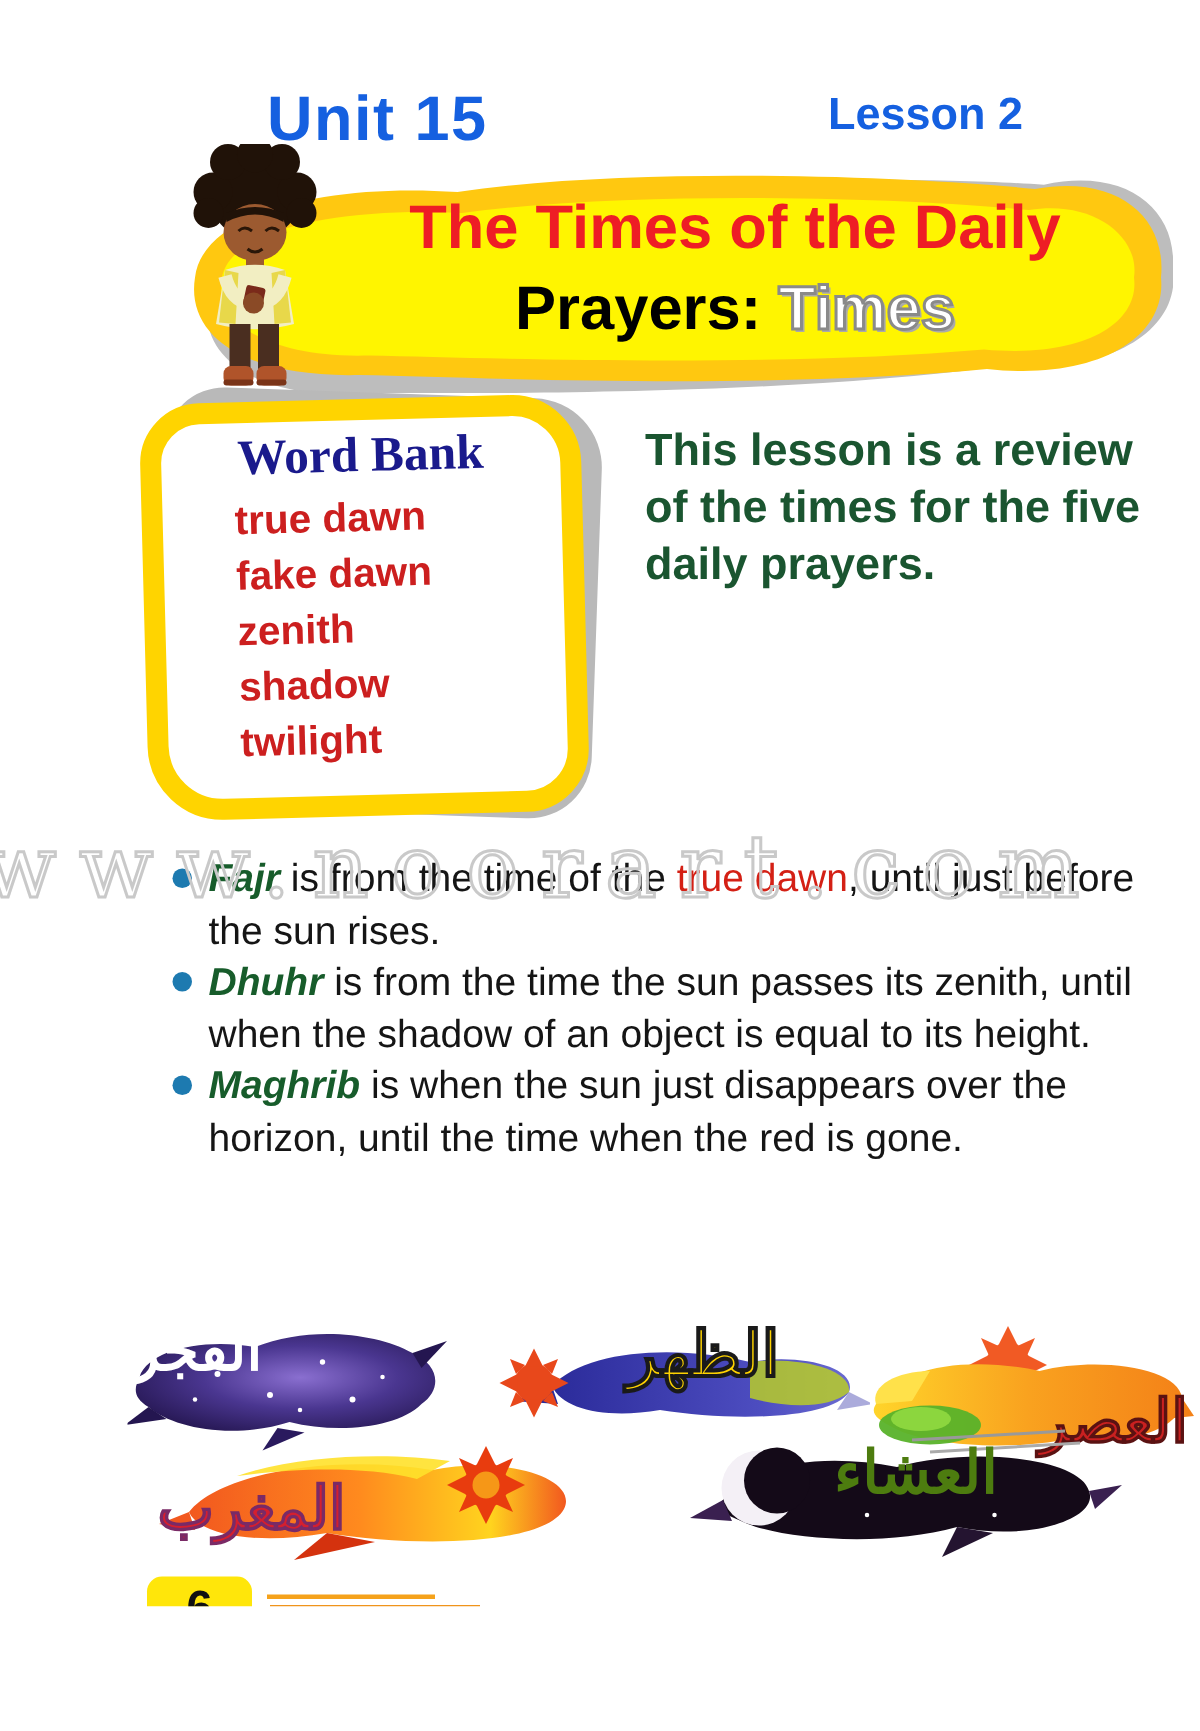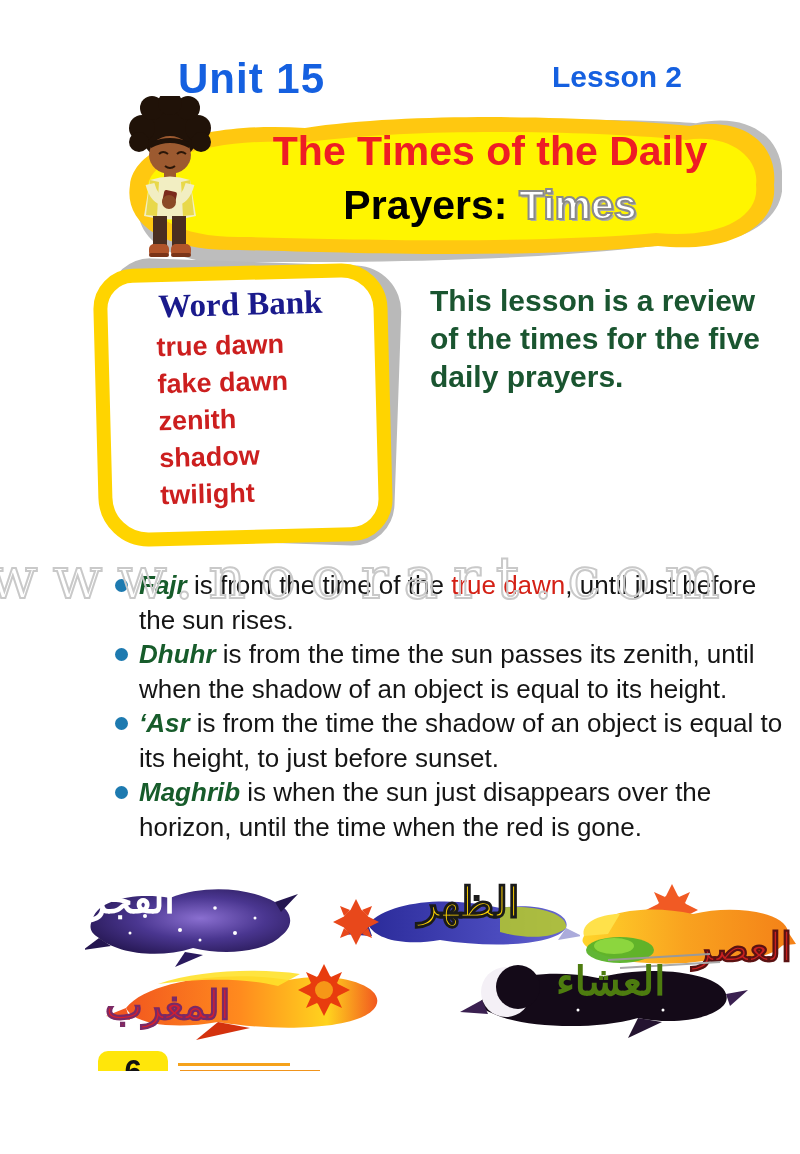--- a/index.html
+++ b/index.html
@@ -132,21 +132,20 @@
     </div>
   </div>
 
   <div class="intro">This lesson is a review of the times for the five daily prayers.</div>
 
   <div class="watermark">www.noorart.com</div>
 
   <ul class="bullets">
     <li><span class="dot"></span><span class="term">Fajr</span><span> is from the time of the </span><span class="hl">true dawn</span><span>, until just before the sun rises.</span></li>
     <li><span class="dot"></span><span class="term">Dhuhr</span><span> is from the time the sun passes its zenith, until when the shadow of an object is equal to its height.</span><span class="hl"></span><span></span></li>
-    <li><span class="dot"></span><span class="term">‘Asr</span><span> is from the time the shadow of an object is equal to its height, to just before sunset.</span><span class="hl"></span><span></span></li>
     <li><span class="dot"></span><span class="term">Maghrib</span><span> is when the sun just disappears over the horizon, until the time when the red </span><span> is gone.</span></li>
   </ul>
 
   <div class="art" style="left:85px; top:878px; width:215px; height:92px;">
     <svg width="215" height="92" viewBox="0 0 215 92">
       <defs>
         <radialGradient id="gfajr" cx="55%" cy="45%" r="65%">
           <stop offset="0" stop-color="#8a6fd0"></stop>
             <stop offset="0.5" stop-color="#4a3690"></stop>
             <stop offset="1" stop-color="#241650"></stop>

